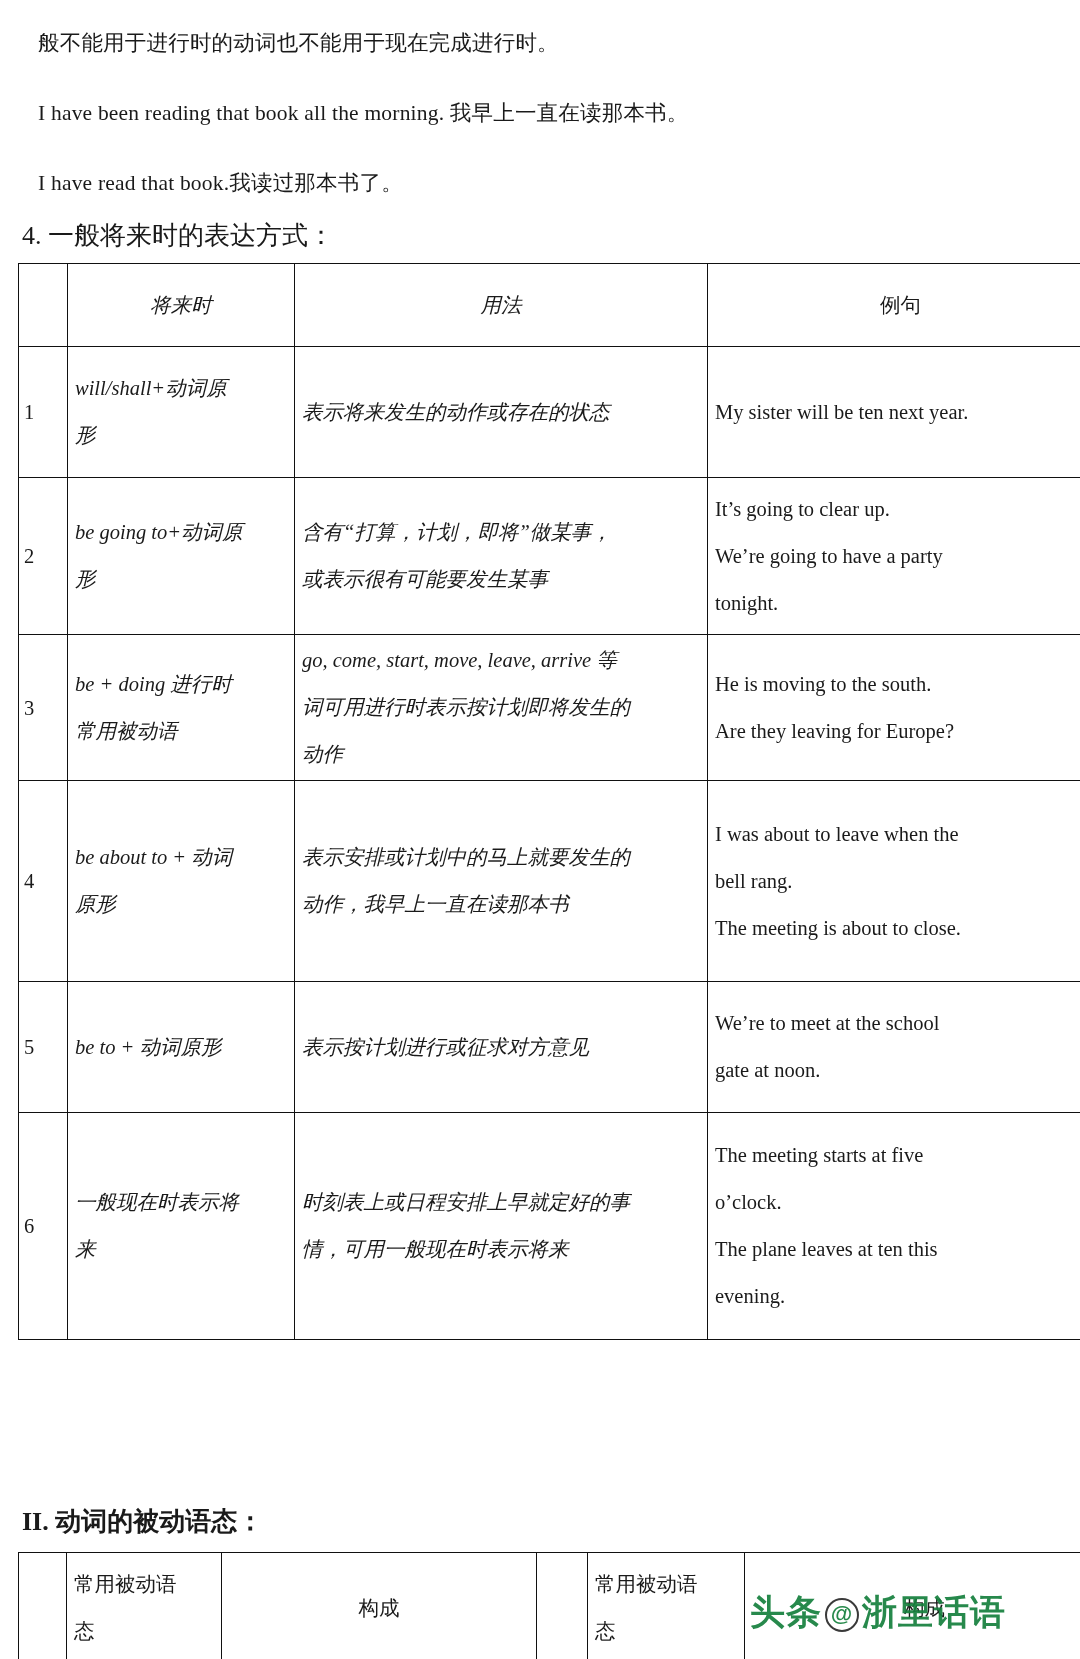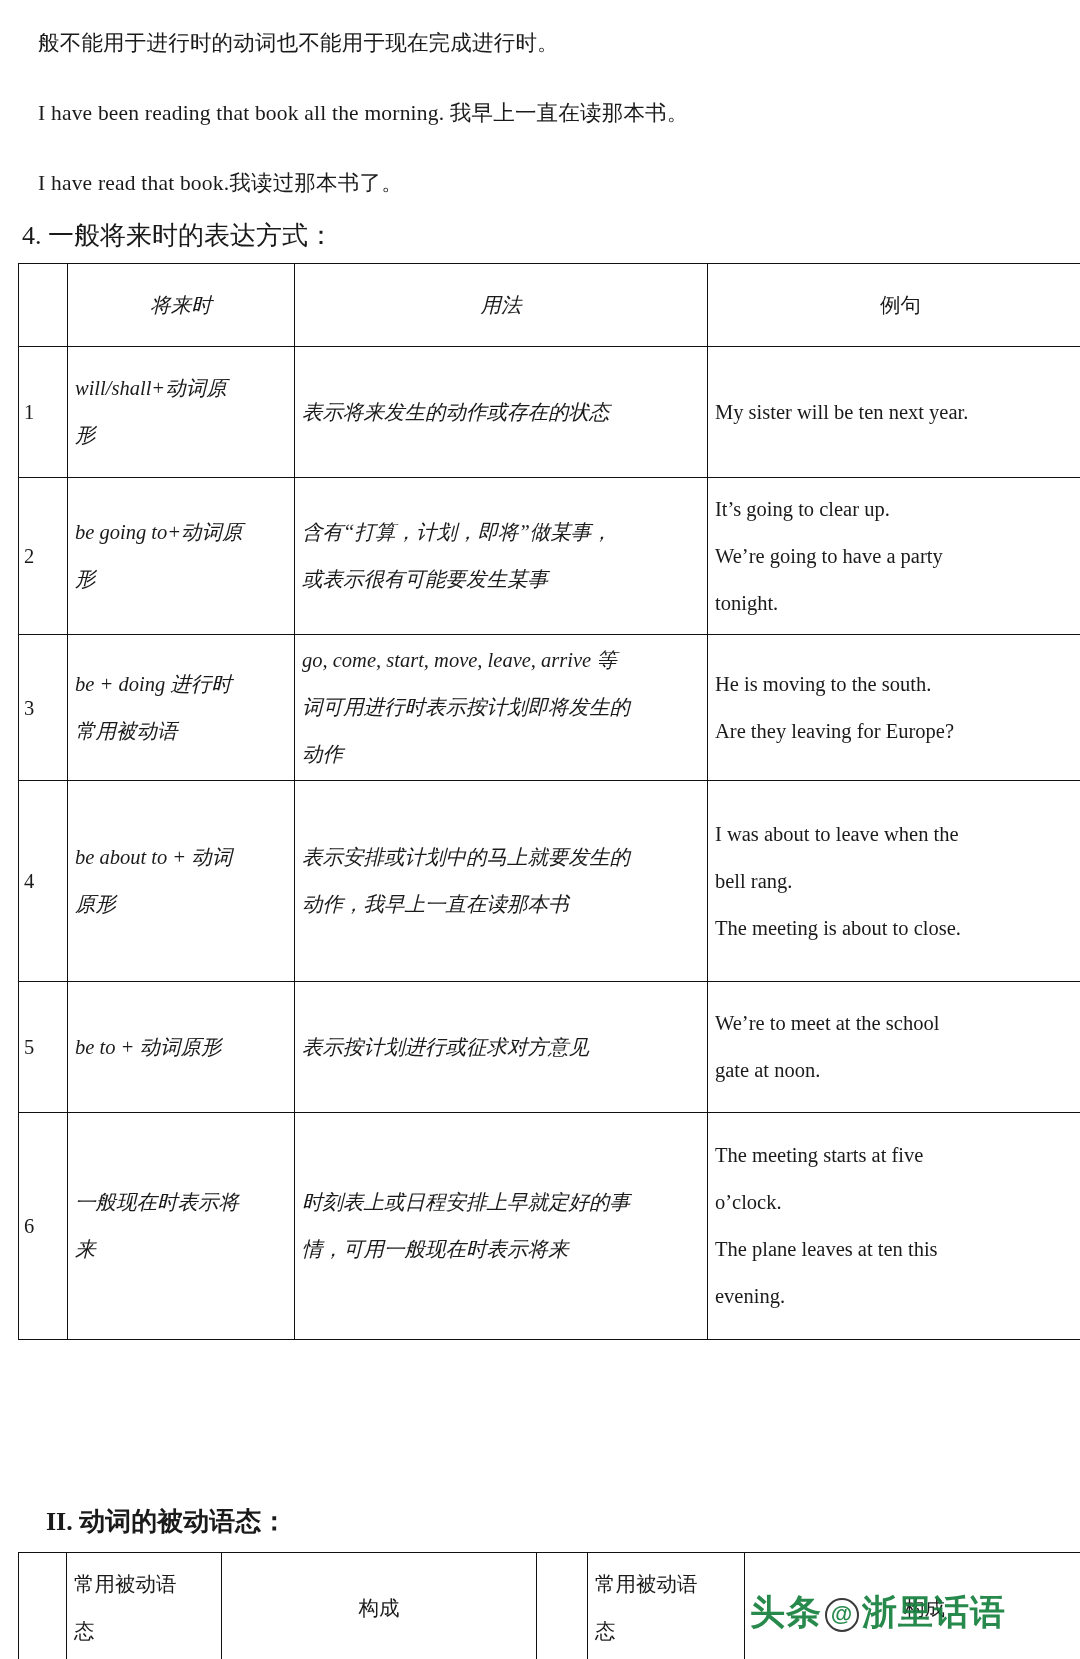--- a/index.html
+++ b/index.html
@@ -43,21 +43,21 @@
   
   .sec-heading {
     position: absolute;
     left: 22px;
     font-size: 26px;
     line-height: 28px;
     white-space: nowrap;
   }
   .sec-heading.h-future { top: 222px; }
   .sec-heading.h-passive { top: 1508px; font-weight: bold; }
-  .sec-heading .roman { font-weight: bold; margin-left: 24px; }
+  .sec-heading .roman { font-weight: bold; }
 
   
   table.doc-table {
     position: absolute;
     border-collapse: collapse;
     table-layout: fixed;
     font-size: 20.5px;
     line-height: 50px;
     background: #fff;
   }

